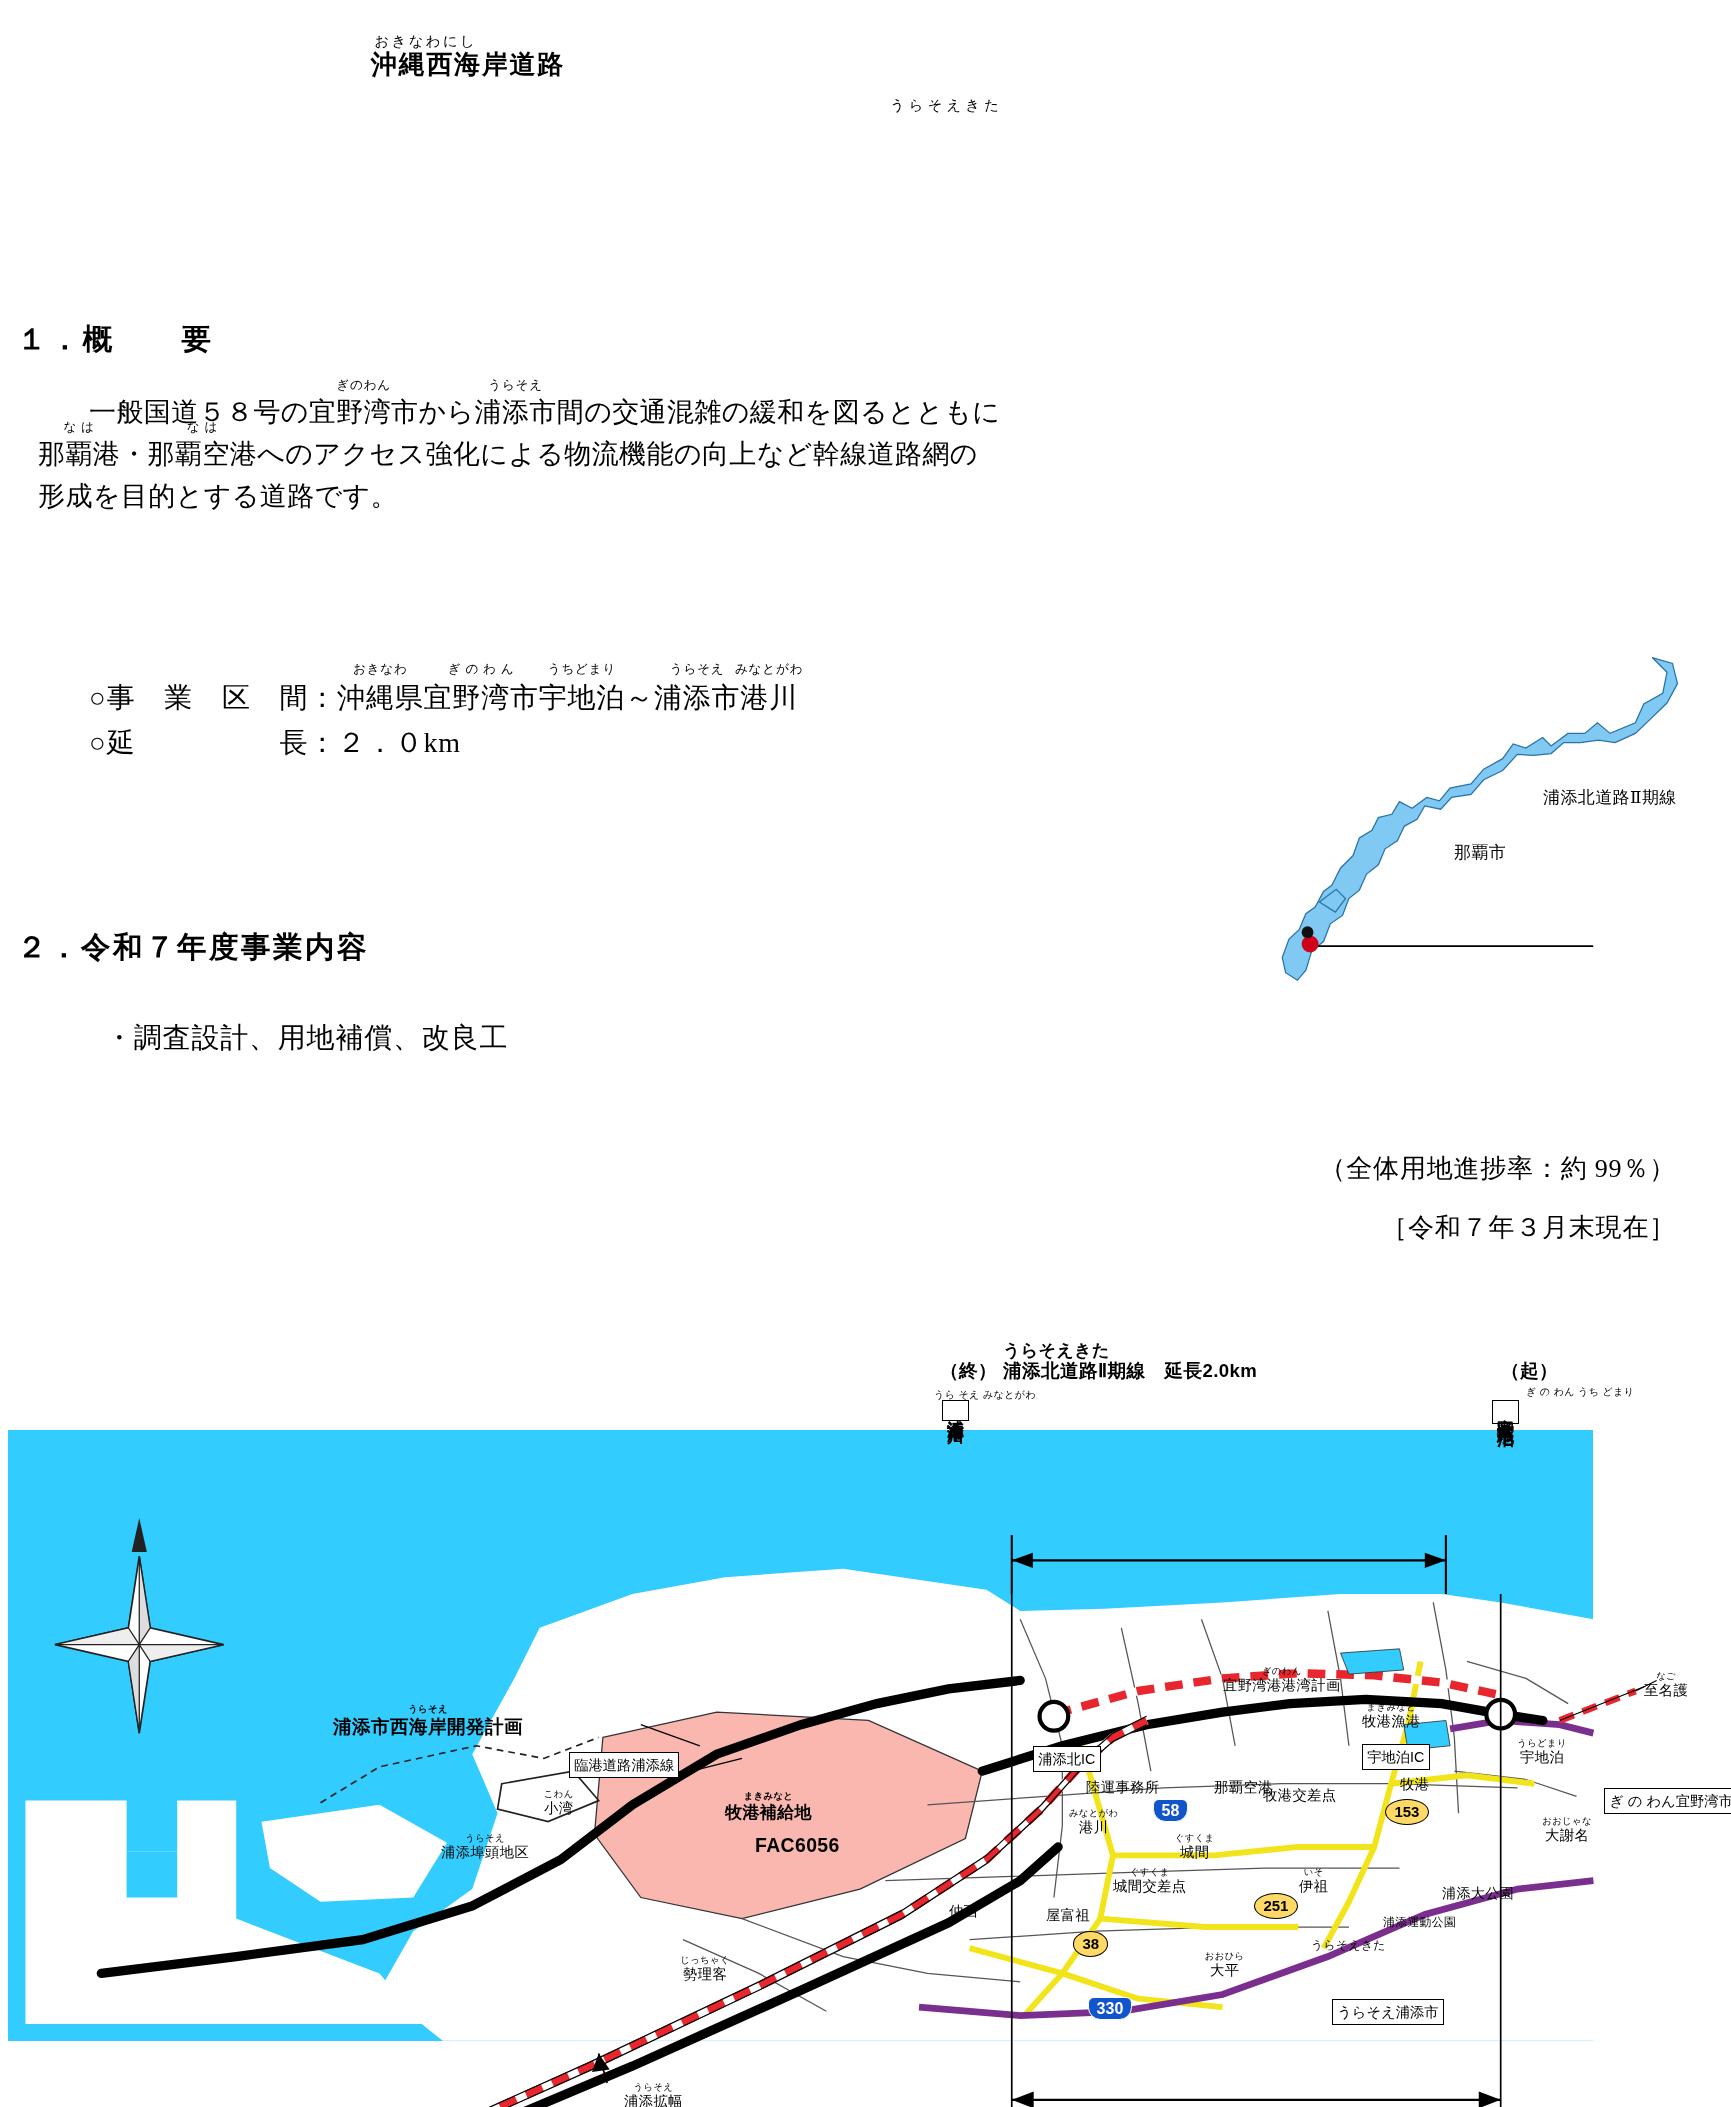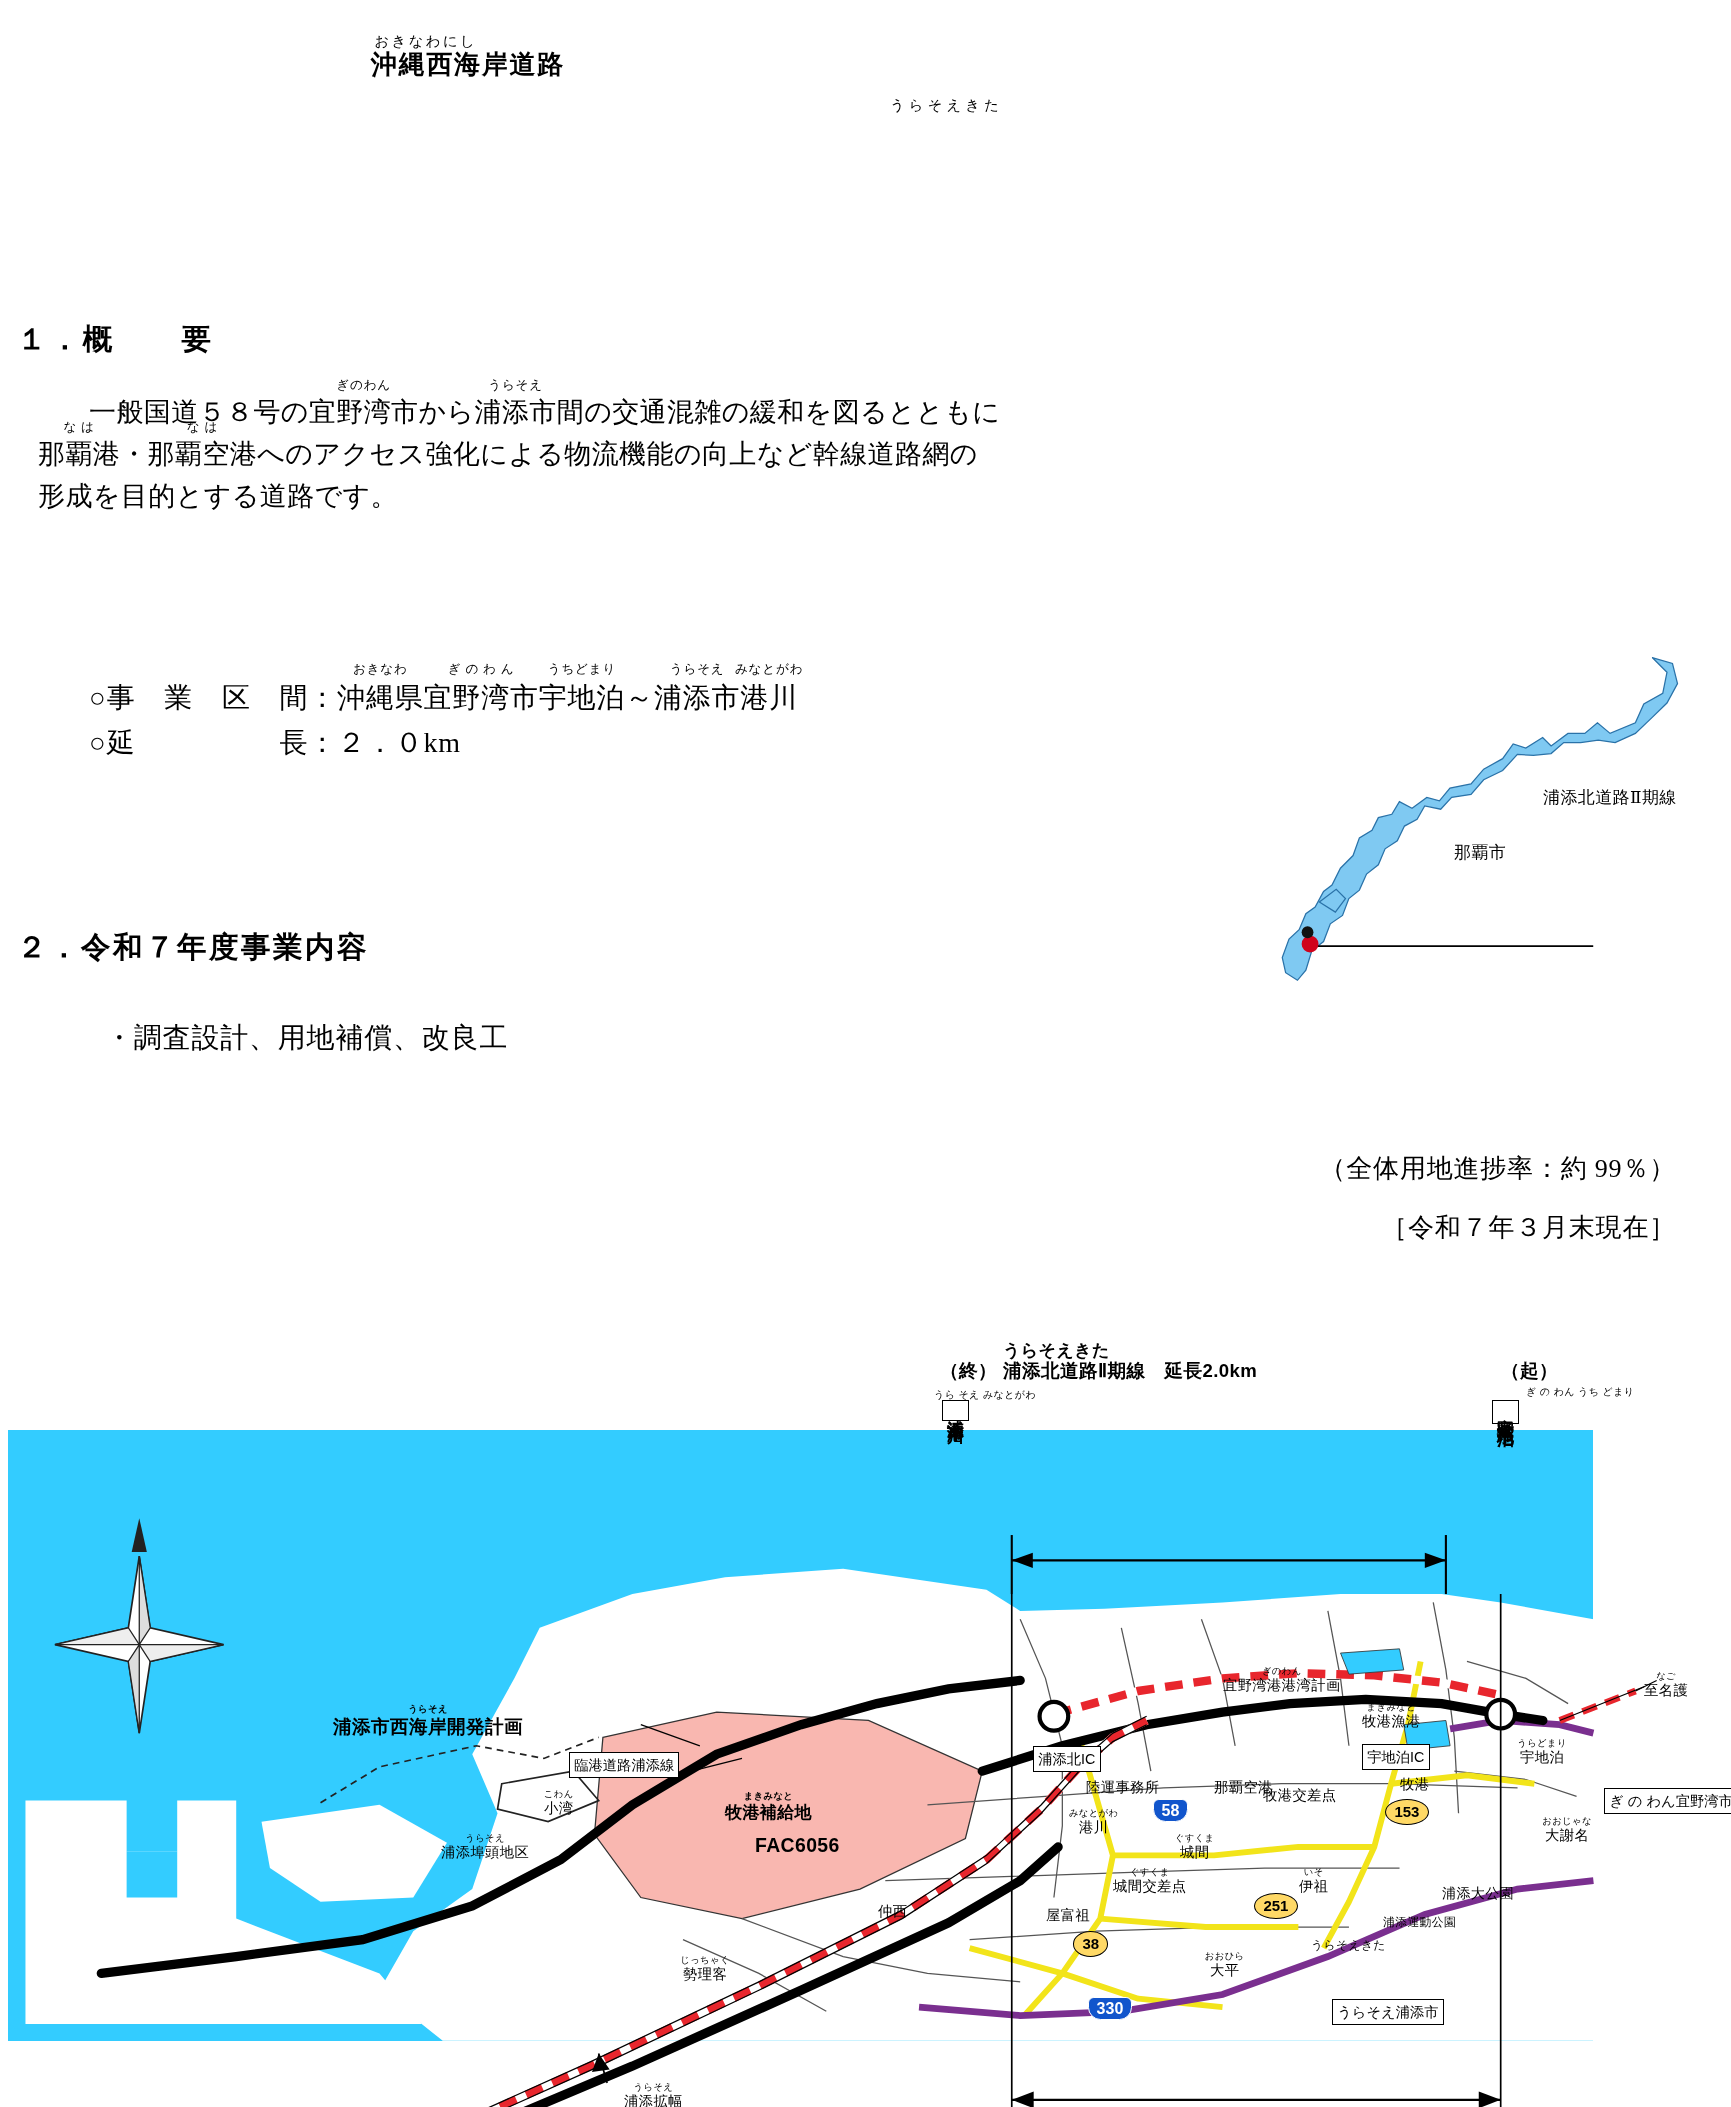--- a/index.html
+++ b/index.html
@@ -410,21 +410,21 @@
     <div class="mlabel" style="left:1526px; top:86px; font-size:10px;">ぎ の わん うち どまり</div>
     <div class="vbox" style="left:1492px; top:101px;">宜野湾市宇地泊</div>
 
     <div class="mlabel b" style="left:333px; top:415px; font-size:18.6px;"><span class="rt2">うらそえ</span><span>浦添市西海岸開発計画</span></div>
     <div class="boxlabel" style="left:569px; top:453px;">臨港道路浦添線</div>
     <div class="mlabel b" style="left:725px; top:502px; font-size:17px;"><span class="rt2">まきみなと</span><span>牧港補給地</span></div>
     <div class="mlabel b" style="left:755px; top:535px; font-size:19.4px;">FAC6056</div>
     <div class="mlabel" style="left:544px; top:500px;"><span class="rt2">こわん</span><span>小湾</span></div>
     <div class="mlabel" style="left:441px; top:544px;"><span class="rt2">うらそえ</span><span>浦添埠頭地区</span></div>
     <div class="mlabel" style="left:683px; top:666px;text-align:right;"><span class="rt2">じっちゃく</span><span>勢理客</span></div>
-    <div class="mlabel" style="left:878px; top:603px;">仲西</div>
+    <div class="mlabel" style="left:949px; top:603px;">仲西</div>
     <div class="mlabel" style="left:624px; top:793px;"><span class="rt2">うらそえ</span><span>浦添拡幅</span></div>
 
     <div class="boxlabel" style="left:1033px; top:447px;">浦添北IC</div>
     <div class="mlabel" style="left:1086px; top:479px;">陸運事務所</div>
     <div class="mlabel" style="left:1214px; top:479px;">那覇空港</div>
     <div class="mlabel" style="left:1079px; top:519px;"><span class="rt2">みなとがわ</span><span>港川</span></div>
     <div class="mlabel" style="left:1180px; top:544px;"><span class="rt2">ぐすくま</span><span>城間</span></div>
     <div class="mlabel" style="left:1113px; top:578px;"><span class="rt2">ぐすくま</span><span>城間交差点</span></div>
     <div class="mlabel" style="left:1046px; top:607px;">屋富祖</div>
     <div class="mlabel" style="left:1263px; top:487px;">牧港交差点</div>

